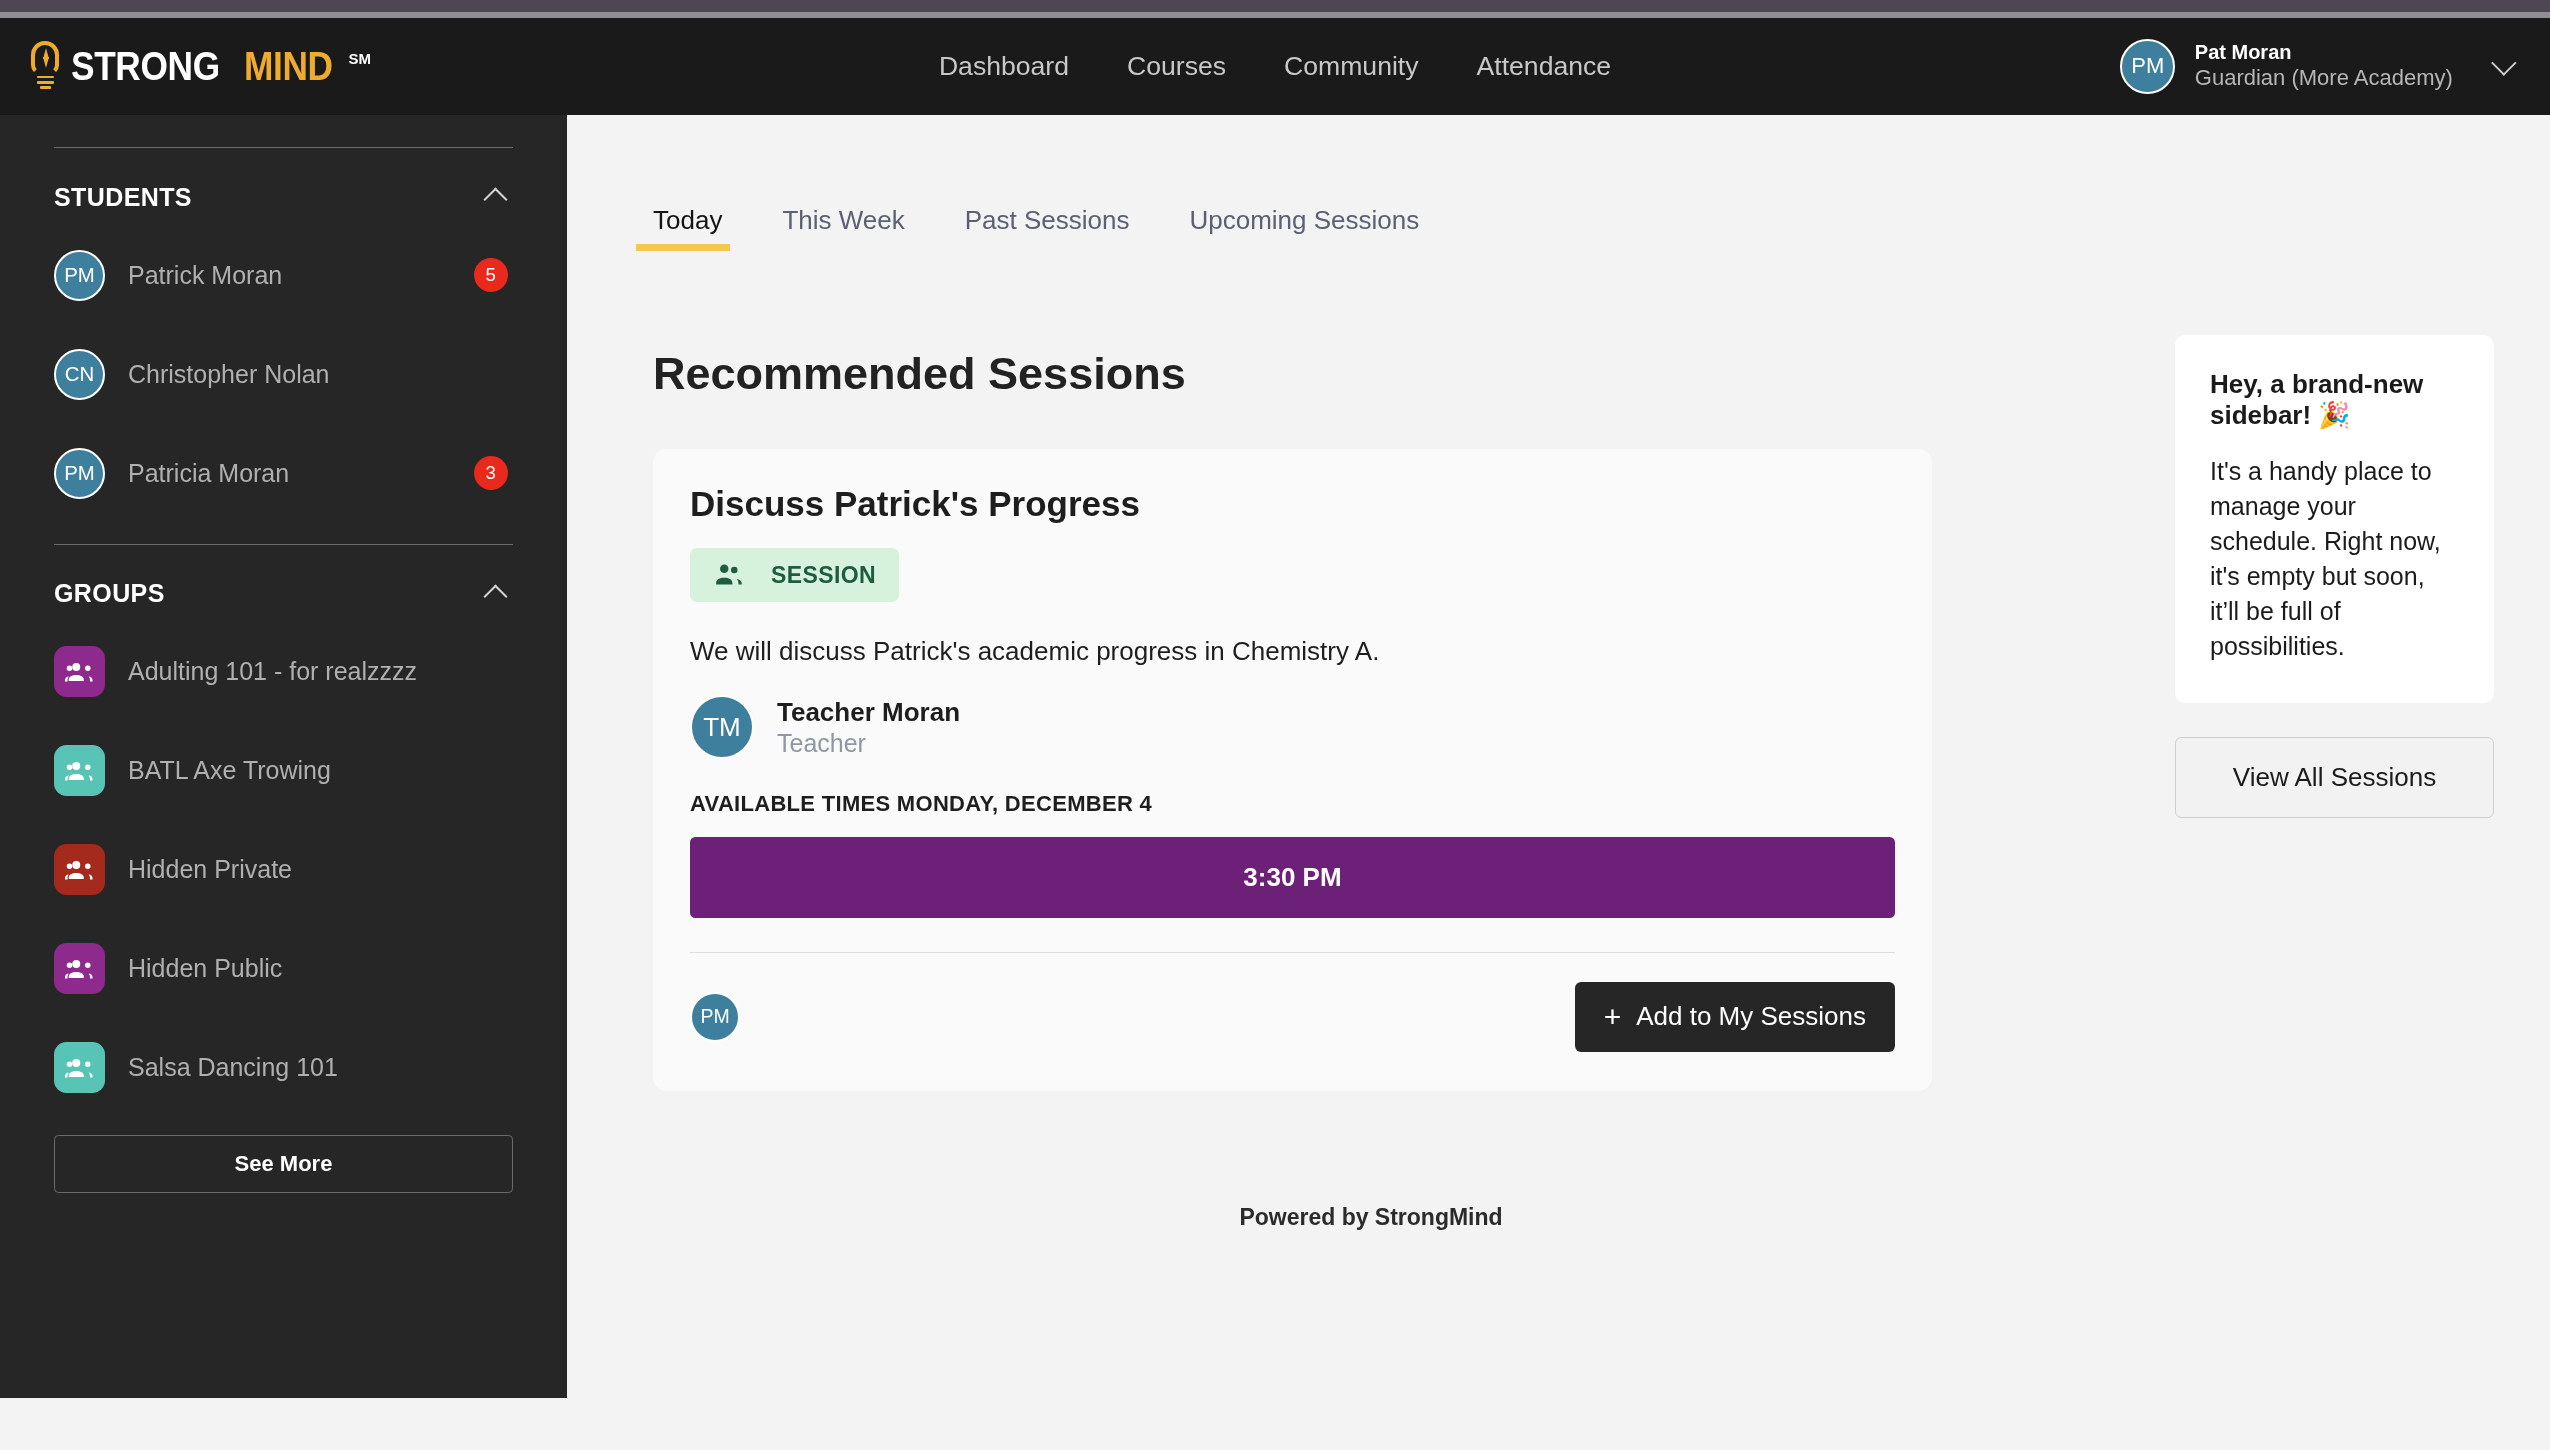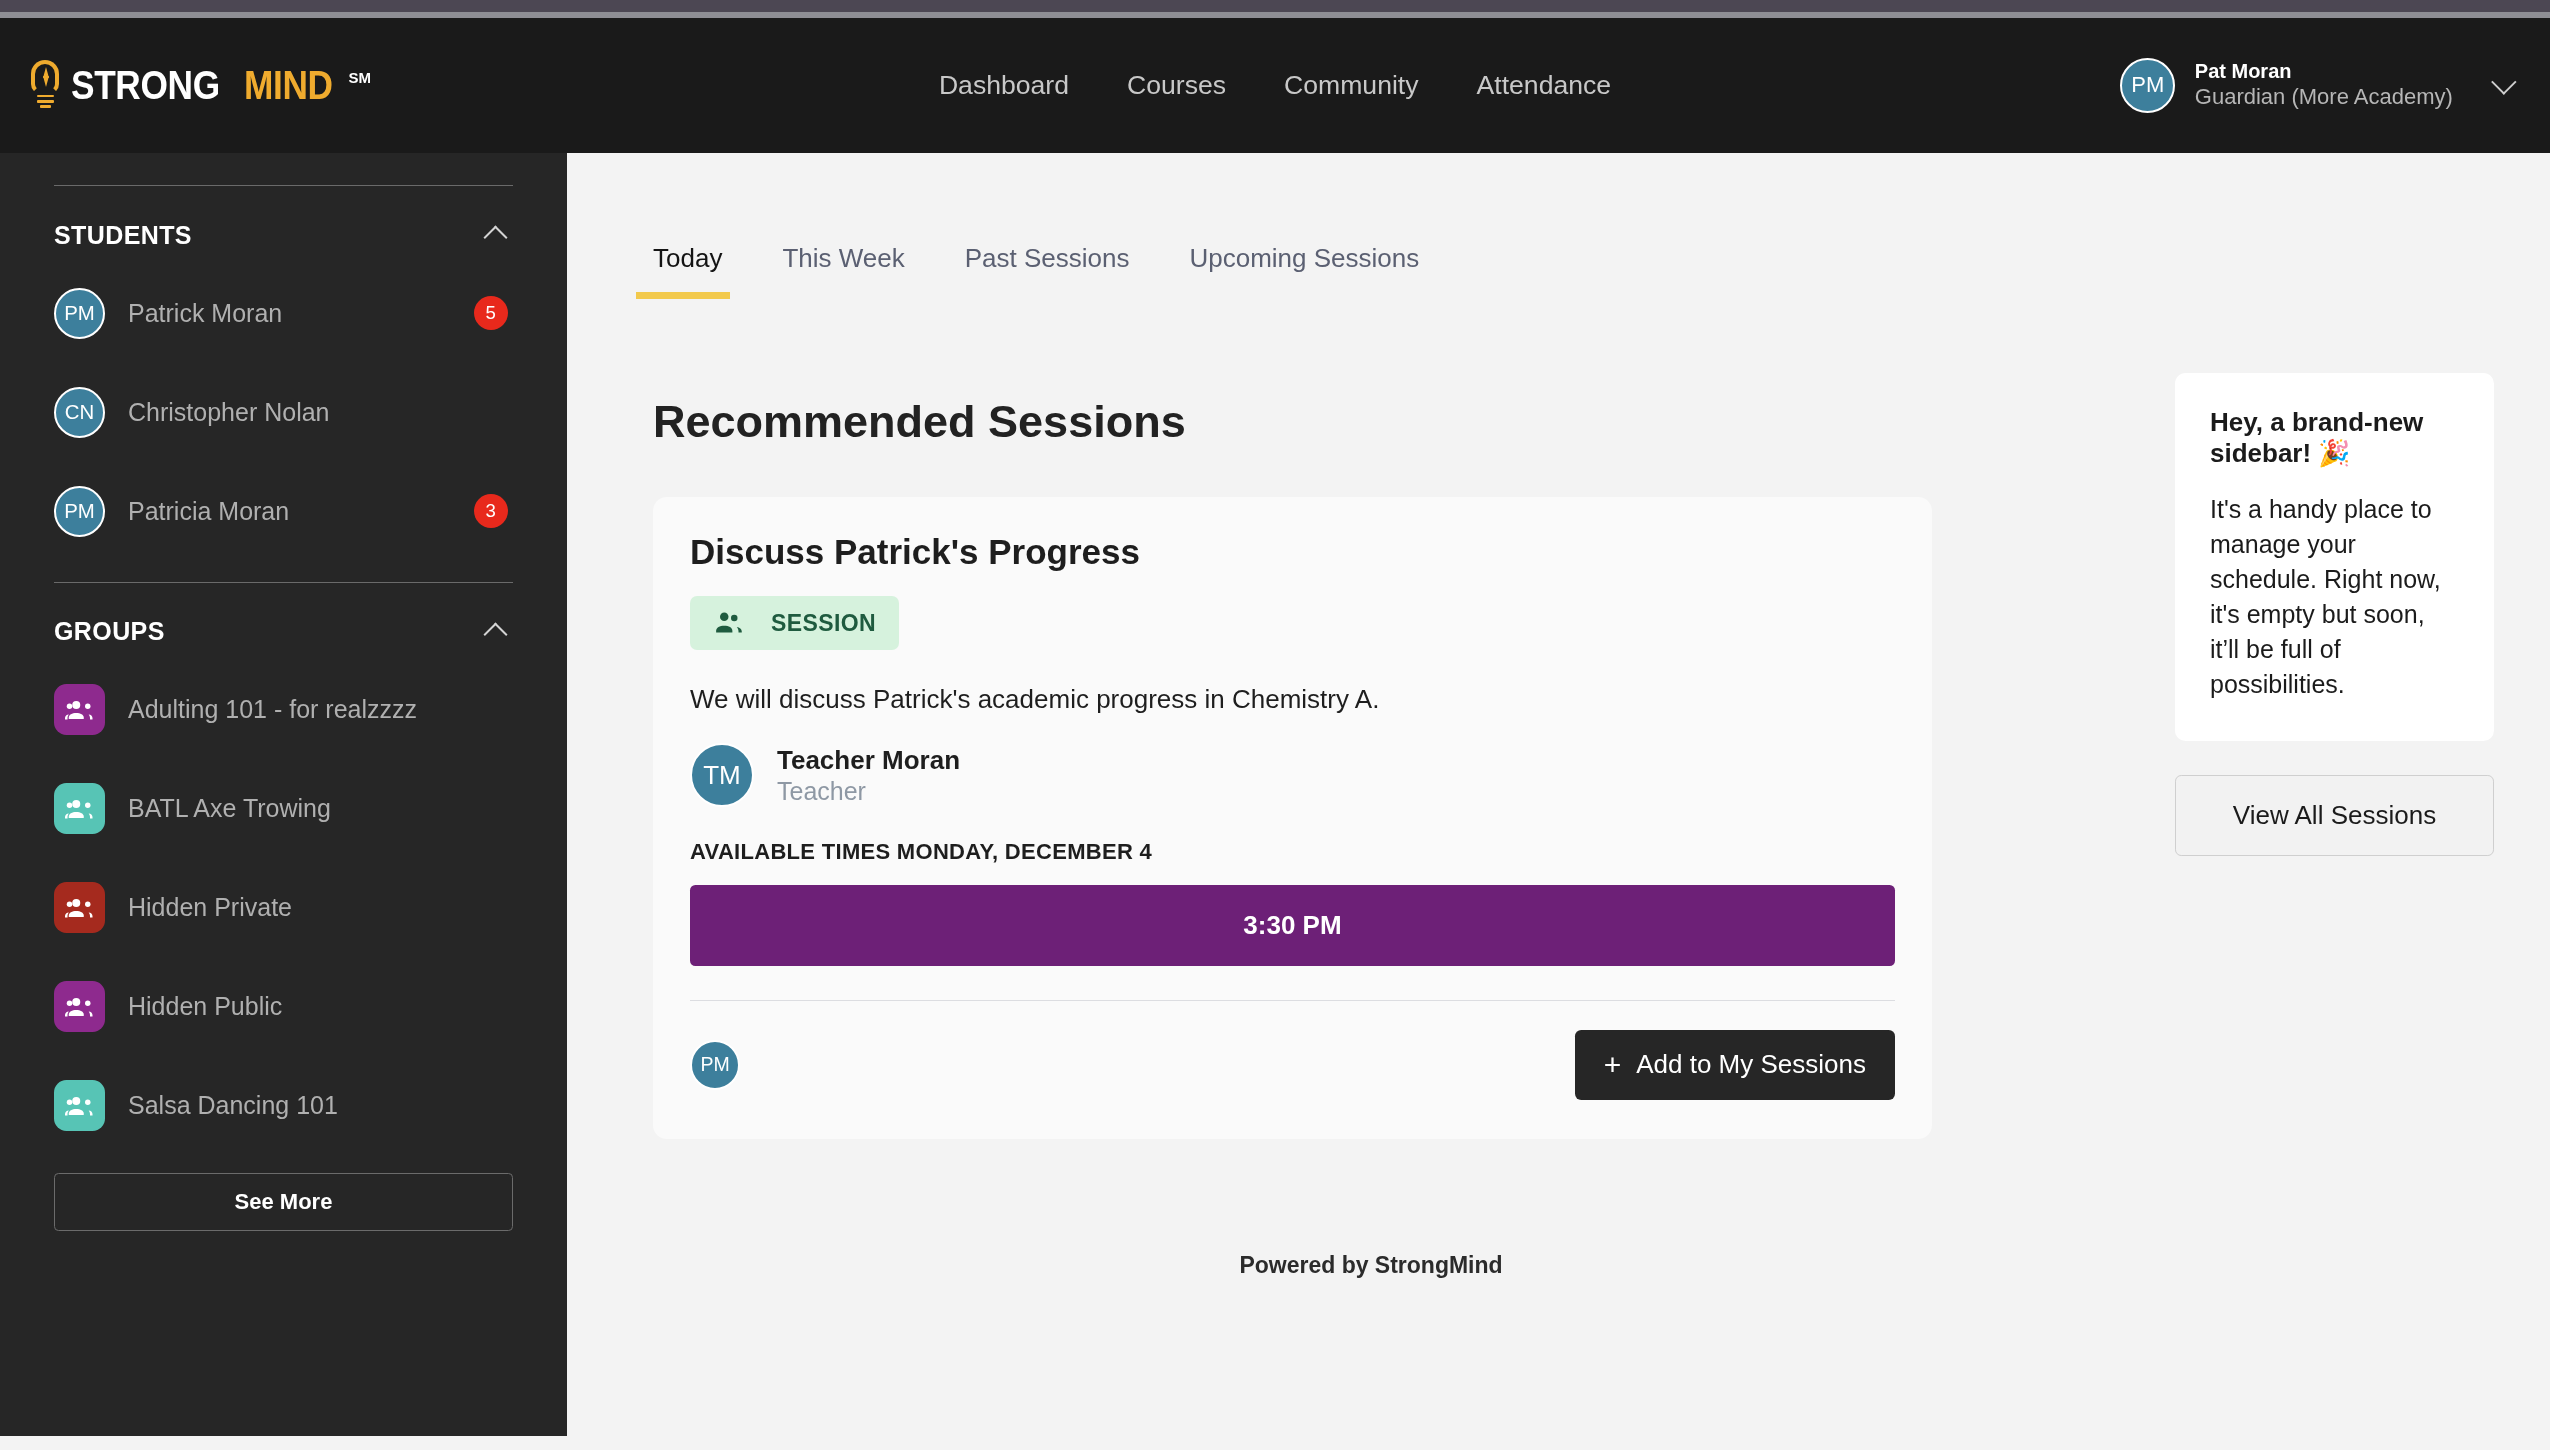--- a/index.html
+++ b/index.html
@@ -10,21 +10,21 @@
     overflow: hidden;
   }
 
   
   #browser-chrome { width: 2550px; height: 12.4px; background: #4c4753; }
   #browser-chrome-line { width: 2550px; height: 5.3px; background: #8e8e94; }
 
   
   #app-header {
     position: relative;
-    width: 2550px; height: 135px;
+    width: 2550px; height: 97px;
     background: #1a1a1a;
     display: flex; align-items: center;
   }
   #brand-logo { display: flex; align-items: center; margin-left: 26.6px; }
   .bulb { width: 37px; height: 51px; position: relative; margin-right: 7px; }
   .bulb-glass {
     position: absolute; top: 0; left: 4.4px;
     width: 28px; height: 34px;
     border: 4.4px solid #efab2e;
     border-radius: 15px 15px 10.6px 10.6px;
@@ -129,21 +129,21 @@
   }
 
   
   #content {
     flex: 1; background: #f3f3f3;
     display: flex; padding: 0 0 0 0;
   }
   #content-center { width: 1608px; padding: 0 69px; }
   #tabs { display: flex; gap: 0; padding-top: 90px; }
   .tab {
-    font-size: 26px; color: #5b6072; padding: 0 30px 25px 30px; cursor: pointer;
+    font-size: 26px; color: #5b6072; padding: 0 30px 15px 30px; cursor: pointer;
     position: relative; background: none; border: none;
     font-family: "Liberation Sans", sans-serif;
   }
   .tab:first-child { padding-left: 17px; }
   .tab.active { color: #141414; }
   .tab.active::after {
     content: ""; position: absolute; left: 0; right: 22px; bottom: 0;
     height: 7px; background: #f2c94c;
   }
   #section-title { font-size: 45px; font-weight: 700; color: #222; margin: 97px 0 0 17px; }

